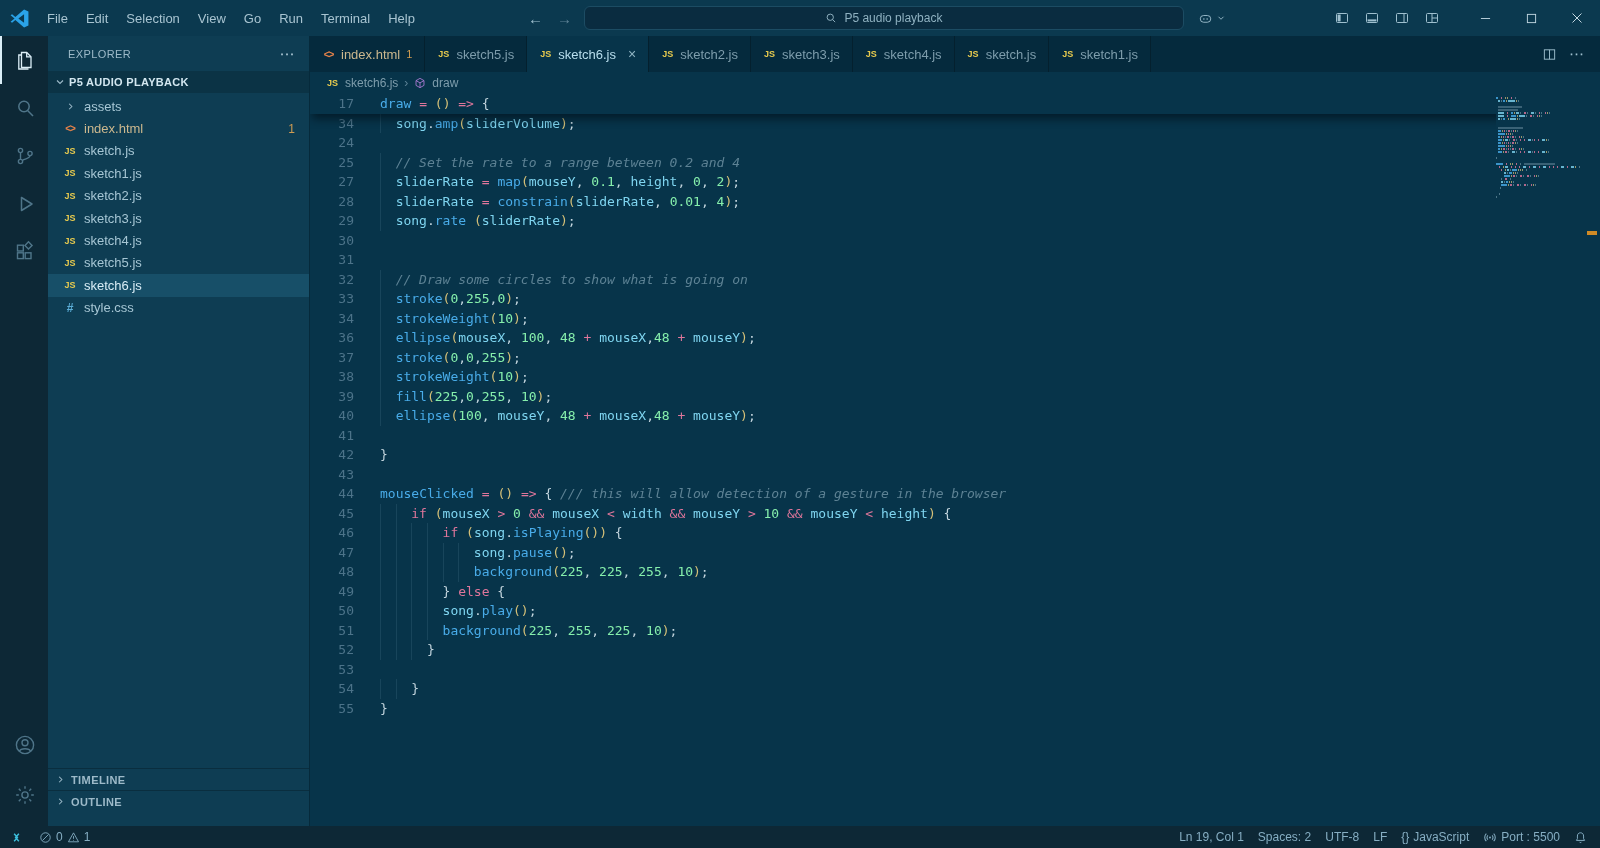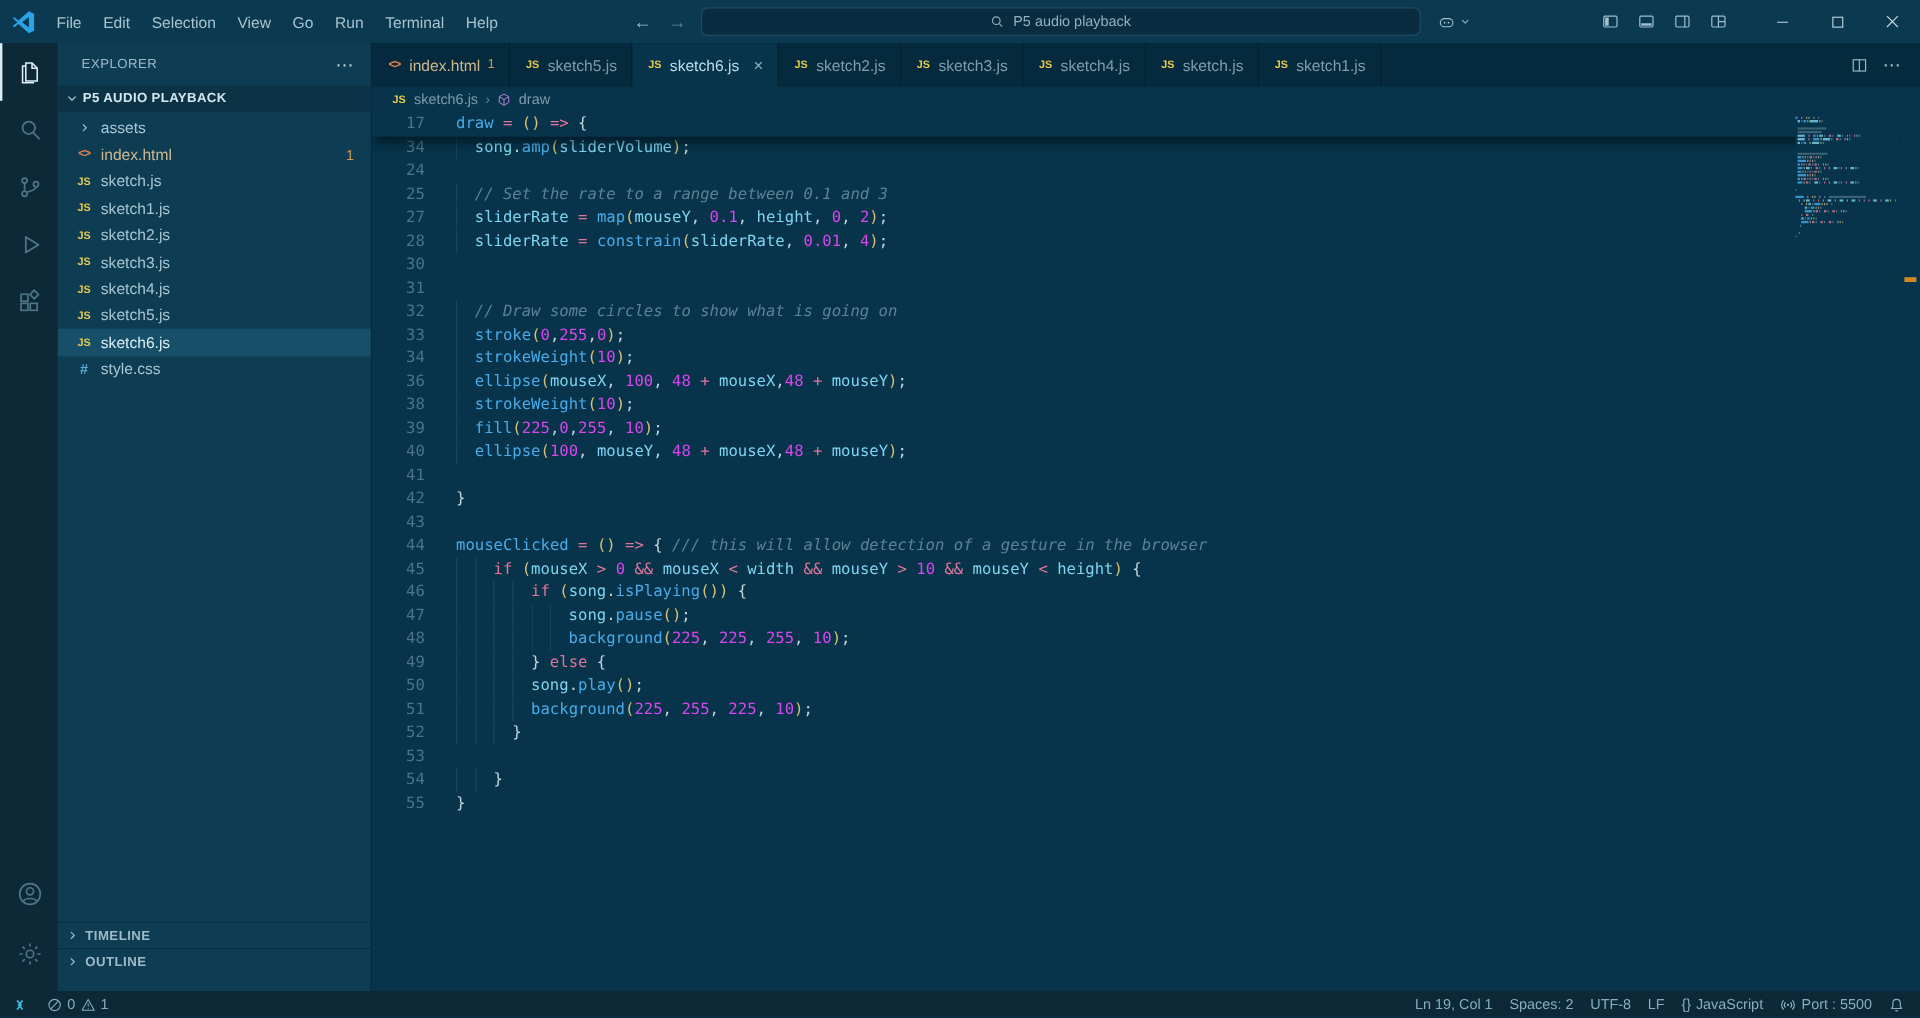--- a/index.html
+++ b/index.html
@@ -78,21 +78,21 @@
     font-family:"DejaVu Sans Mono","Liberation Mono",monospace;font-size:13px;line-height:19.5px;}
   .line{display:flex;height:19.5px;line-height:19.5px;}
   .gutter{flex:0 0 70px;text-align:right;padding-right:26px;color:#4c7389;}
   .code{white-space:pre;color:#c3d5de;}
   .ig{display:inline-block;width:2ch;box-shadow:inset 1px 0 0 rgba(127,178,200,.14);}
   .sticky{position:relative;z-index:3;background:#07344a;box-shadow:0 7px 8px -2px rgba(1,13,21,.6);}
   .lines{position:relative;z-index:1;}
 
   .tk-fn{color:#49ace9;}
   .tk-var{color:#7fd5f0;}
-  .tk-num{color:#d946ef;}
+  .tk-num{color:#86efac;}
   .tk-op,.tk-kw{color:#df769b;}
   .tk-cm{color:#5d8294;font-style:italic;}
   .tk-pa{color:#d5c078;}
   .tk-pu{color:#c3d5de;}
 
   .minimap{position:absolute;top:0;right:16px;width:88px;height:100%;z-index:4;background:#07344a;padding-top:3px;overflow:hidden;}
   .mrow{height:3px;line-height:0;white-space:nowrap;overflow:hidden;}
   .mtk{display:inline-block;height:2px;margin-right:1px;vertical-align:top;}
   .mtk.pln,.mtk.pu{background:#8fb3c2;opacity:.5;}
   .mtk.fn{background:#49ace9;opacity:.8;}
@@ -412,31 +412,35 @@
             <div class="line">
               <span class="gutter">34</span>
               <span class="code"><span class="ig">  </span><span class="tk-var">song</span><span class="tk-pu">.</span><span class="tk-fn">amp</span><span class="tk-pa">(</span><span class="tk-var">sliderVolume</span><span class="tk-pa">)</span><span class="tk-pu">;</span></span>
             </div>
             <div class="line">
               <span class="gutter">24</span>
               <span class="code"></span>
             </div>
             <div class="line">
               <span class="gutter">25</span>
-              <span class="code"><span class="ig">  </span><span class="tk-cm">// Set the rate to a range between 0.1 and 3</span></span>
+              <span class="code"><span class="ig">  </span><span class="tk-cm">// Set the rate to a range between 0.2 and 4</span></span>
             </div>
             <div class="line">
               <span class="gutter">27</span>
               <span class="code"><span class="ig">  </span><span class="tk-var">sliderRate</span><span> </span><span class="tk-op">=</span><span> </span><span class="tk-fn">map</span><span class="tk-pa">(</span><span class="tk-var">mouseY</span><span class="tk-pu">,</span><span> </span><span class="tk-num">0.1</span><span class="tk-pu">,</span><span> </span><span class="tk-var">height</span><span class="tk-pu">,</span><span> </span><span class="tk-num">0</span><span class="tk-pu">,</span><span> </span><span class="tk-num">2</span><span class="tk-pa">)</span><span class="tk-pu">;</span></span>
             </div>
             <div class="line">
               <span class="gutter">28</span>
               <span class="code"><span class="ig">  </span><span class="tk-var">sliderRate</span><span> </span><span class="tk-op">=</span><span> </span><span class="tk-fn">constrain</span><span class="tk-pa">(</span><span class="tk-var">sliderRate</span><span class="tk-pu">,</span><span> </span><span class="tk-num">0.01</span><span class="tk-pu">,</span><span> </span><span class="tk-num">4</span><span class="tk-pa">)</span><span class="tk-pu">;</span></span>
             </div>
             <div class="line">
+              <span class="gutter">29</span>
+              <span class="code"><span class="ig">  </span><span class="tk-var">song</span><span class="tk-pu">.</span><span class="tk-fn">rate</span><span> </span><span class="tk-pa">(</span><span class="tk-var">sliderRate</span><span class="tk-pa">)</span><span class="tk-pu">;</span></span>
+            </div>
+            <div class="line">
               <span class="gutter">30</span>
               <span class="code"></span>
             </div>
             <div class="line">
               <span class="gutter">31</span>
               <span class="code"></span>
             </div>
             <div class="line">
               <span class="gutter">32</span>
               <span class="code"><span class="ig">  </span><span class="tk-cm">// Draw some circles to show what is going on</span></span>
@@ -445,20 +449,24 @@
               <span class="gutter">33</span>
               <span class="code"><span class="ig">  </span><span class="tk-fn">stroke</span><span class="tk-pa">(</span><span class="tk-num">0</span><span class="tk-pu">,</span><span class="tk-num">255</span><span class="tk-pu">,</span><span class="tk-num">0</span><span class="tk-pa">)</span><span class="tk-pu">;</span></span>
             </div>
             <div class="line">
               <span class="gutter">34</span>
               <span class="code"><span class="ig">  </span><span class="tk-fn">strokeWeight</span><span class="tk-pa">(</span><span class="tk-num">10</span><span class="tk-pa">)</span><span class="tk-pu">;</span></span>
             </div>
             <div class="line">
               <span class="gutter">36</span>
               <span class="code"><span class="ig">  </span><span class="tk-fn">ellipse</span><span class="tk-pa">(</span><span class="tk-var">mouseX</span><span class="tk-pu">,</span><span> </span><span class="tk-num">100</span><span class="tk-pu">,</span><span> </span><span class="tk-num">48</span><span> </span><span class="tk-op">+</span><span> </span><span class="tk-var">mouseX</span><span class="tk-pu">,</span><span class="tk-num">48</span><span> </span><span class="tk-op">+</span><span> </span><span class="tk-var">mouseY</span><span class="tk-pa">)</span><span class="tk-pu">;</span></span>
+            </div>
+            <div class="line">
+              <span class="gutter">37</span>
+              <span class="code"><span class="ig">  </span><span class="tk-fn">stroke</span><span class="tk-pa">(</span><span class="tk-num">0</span><span class="tk-pu">,</span><span class="tk-num">0</span><span class="tk-pu">,</span><span class="tk-num">255</span><span class="tk-pa">)</span><span class="tk-pu">;</span></span>
             </div>
             <div class="line">
               <span class="gutter">38</span>
               <span class="code"><span class="ig">  </span><span class="tk-fn">strokeWeight</span><span class="tk-pa">(</span><span class="tk-num">10</span><span class="tk-pa">)</span><span class="tk-pu">;</span></span>
             </div>
             <div class="line">
               <span class="gutter">39</span>
               <span class="code"><span class="ig">  </span><span class="tk-fn">fill</span><span class="tk-pa">(</span><span class="tk-num">225</span><span class="tk-pu">,</span><span class="tk-num">0</span><span class="tk-pu">,</span><span class="tk-num">255</span><span class="tk-pu">,</span><span> </span><span class="tk-num">10</span><span class="tk-pa">)</span><span class="tk-pu">;</span></span>
             </div>
             <div class="line">

